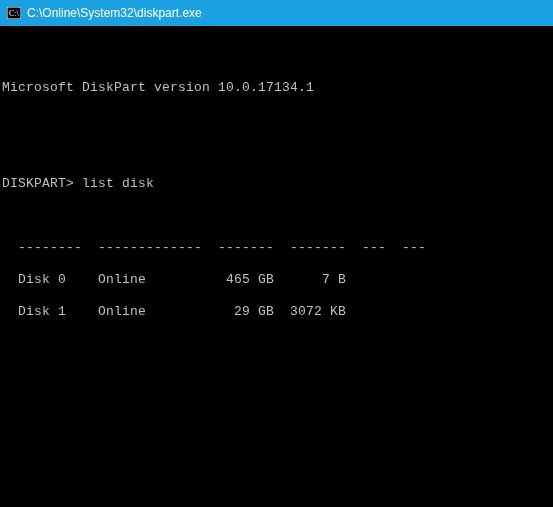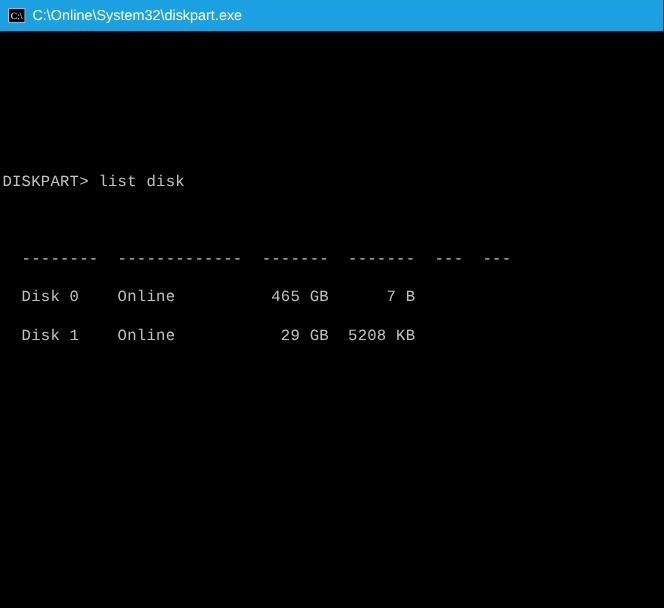--- a/index.html
+++ b/index.html
@@ -55,27 +55,28 @@
     <svg width="14" height="12" viewBox="0 0 14 12">
       <rect x="0" y="0" width="14" height="12" fill="#000" stroke="#fff" stroke-width="1"></rect>
       <text x="2" y="9" font-size="8" fill="#fff" font-family="Consolas">C:\</text>
     </svg>
   </span>
   <span>C:\Online\System32\diskpart.exe</span>
 </div>
 
 <div class="terminal">
 <div class="line"></div>
+<div class="line">Microsoft DiskPart version 10.0.17134.1</div>
 <div class="line"></div>
 <div class="line"></div>
 <div class="line">DISKPART&gt; list disk</div>
 <div class="line"></div>
 <div class="line">  --------  -------------  -------  -------  ---  ---</div>
 <div class="line">  Disk 0    Online          465 GB      7 B</div>
-<div class="line">  Disk 1    Online           29 GB  5208 KB</div>
+<div class="line">  Disk 1    Online           29 GB  3072 KB</div>
 <div class="line"></div>
 <div class="line"></div>
 
 
 
 
 
 
 
 

